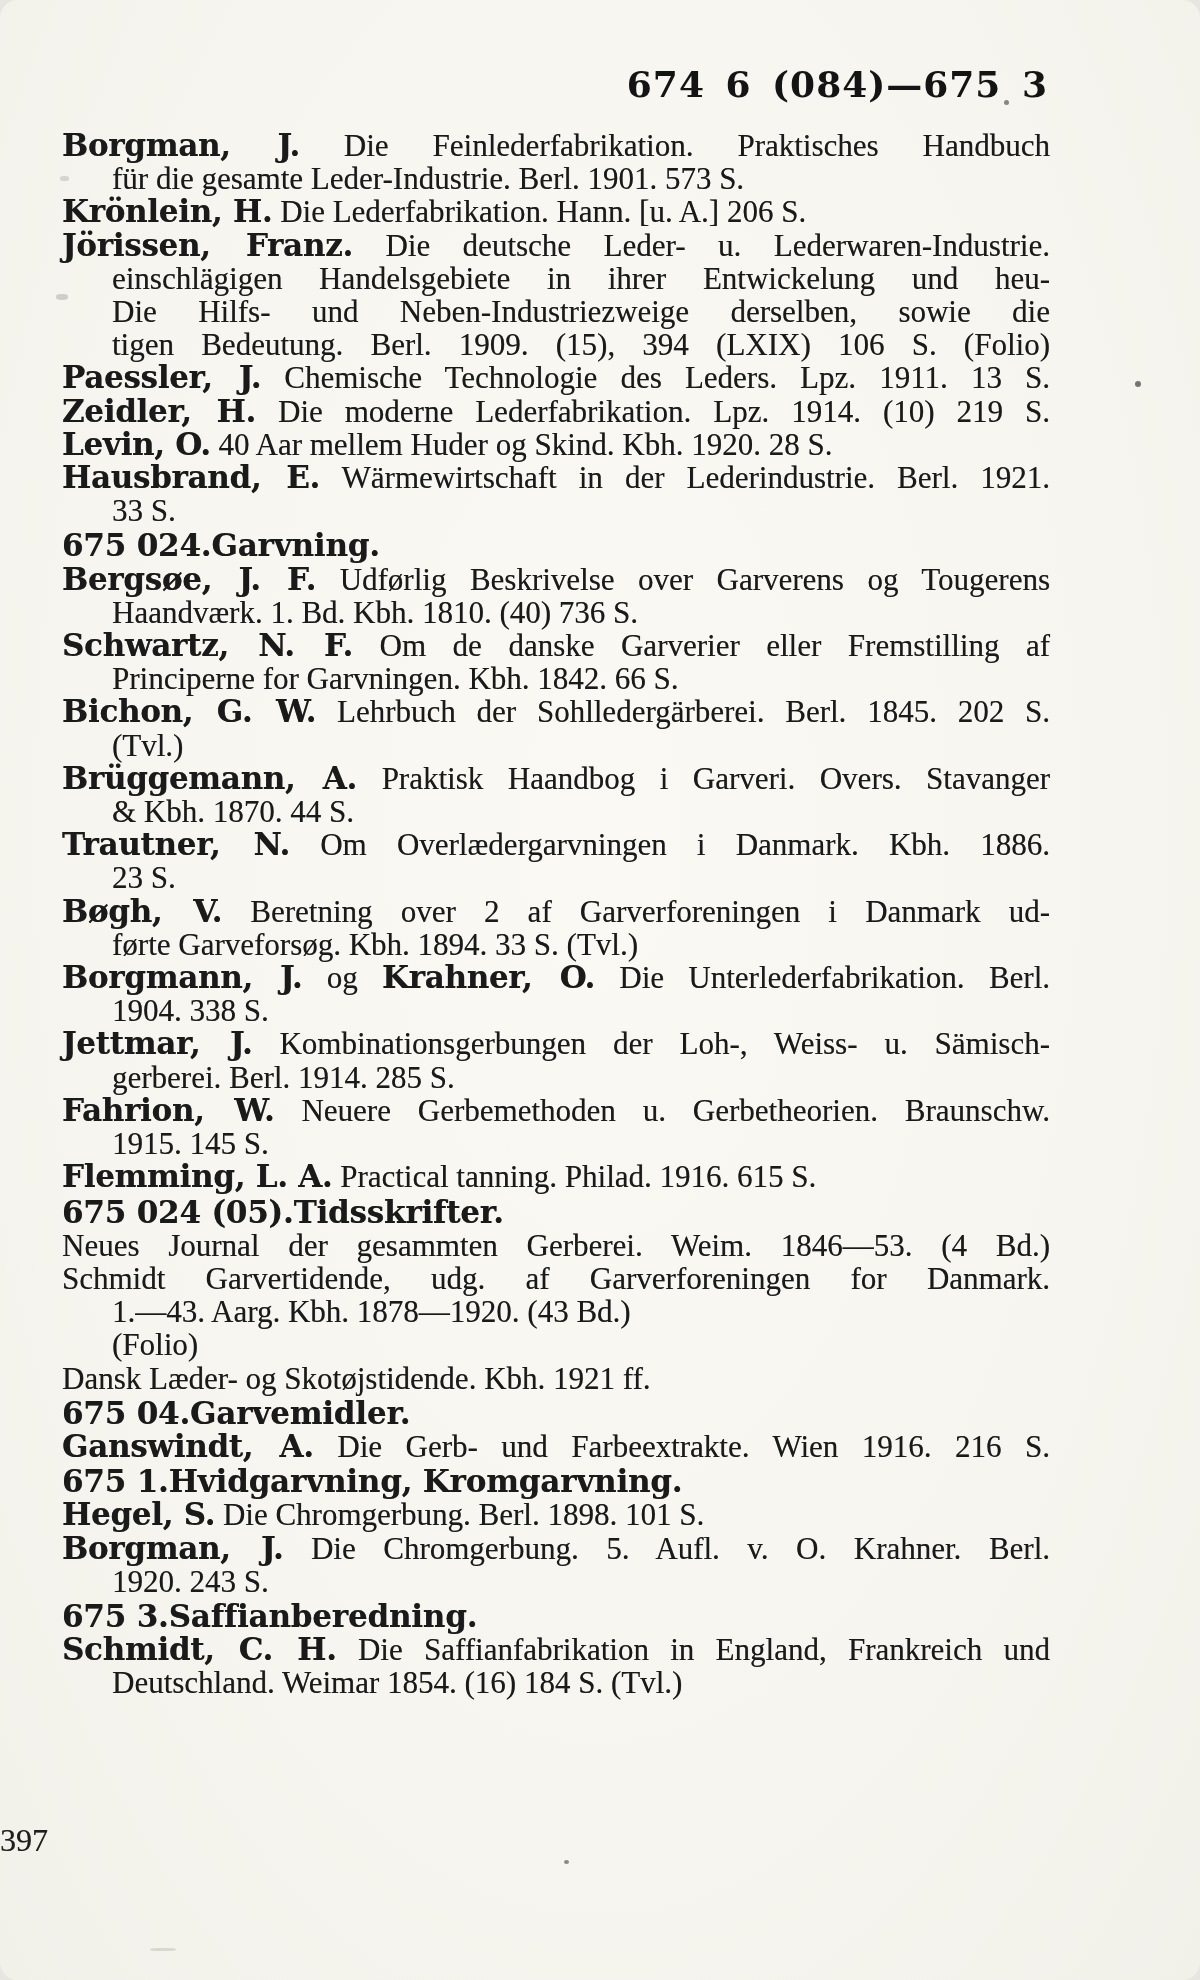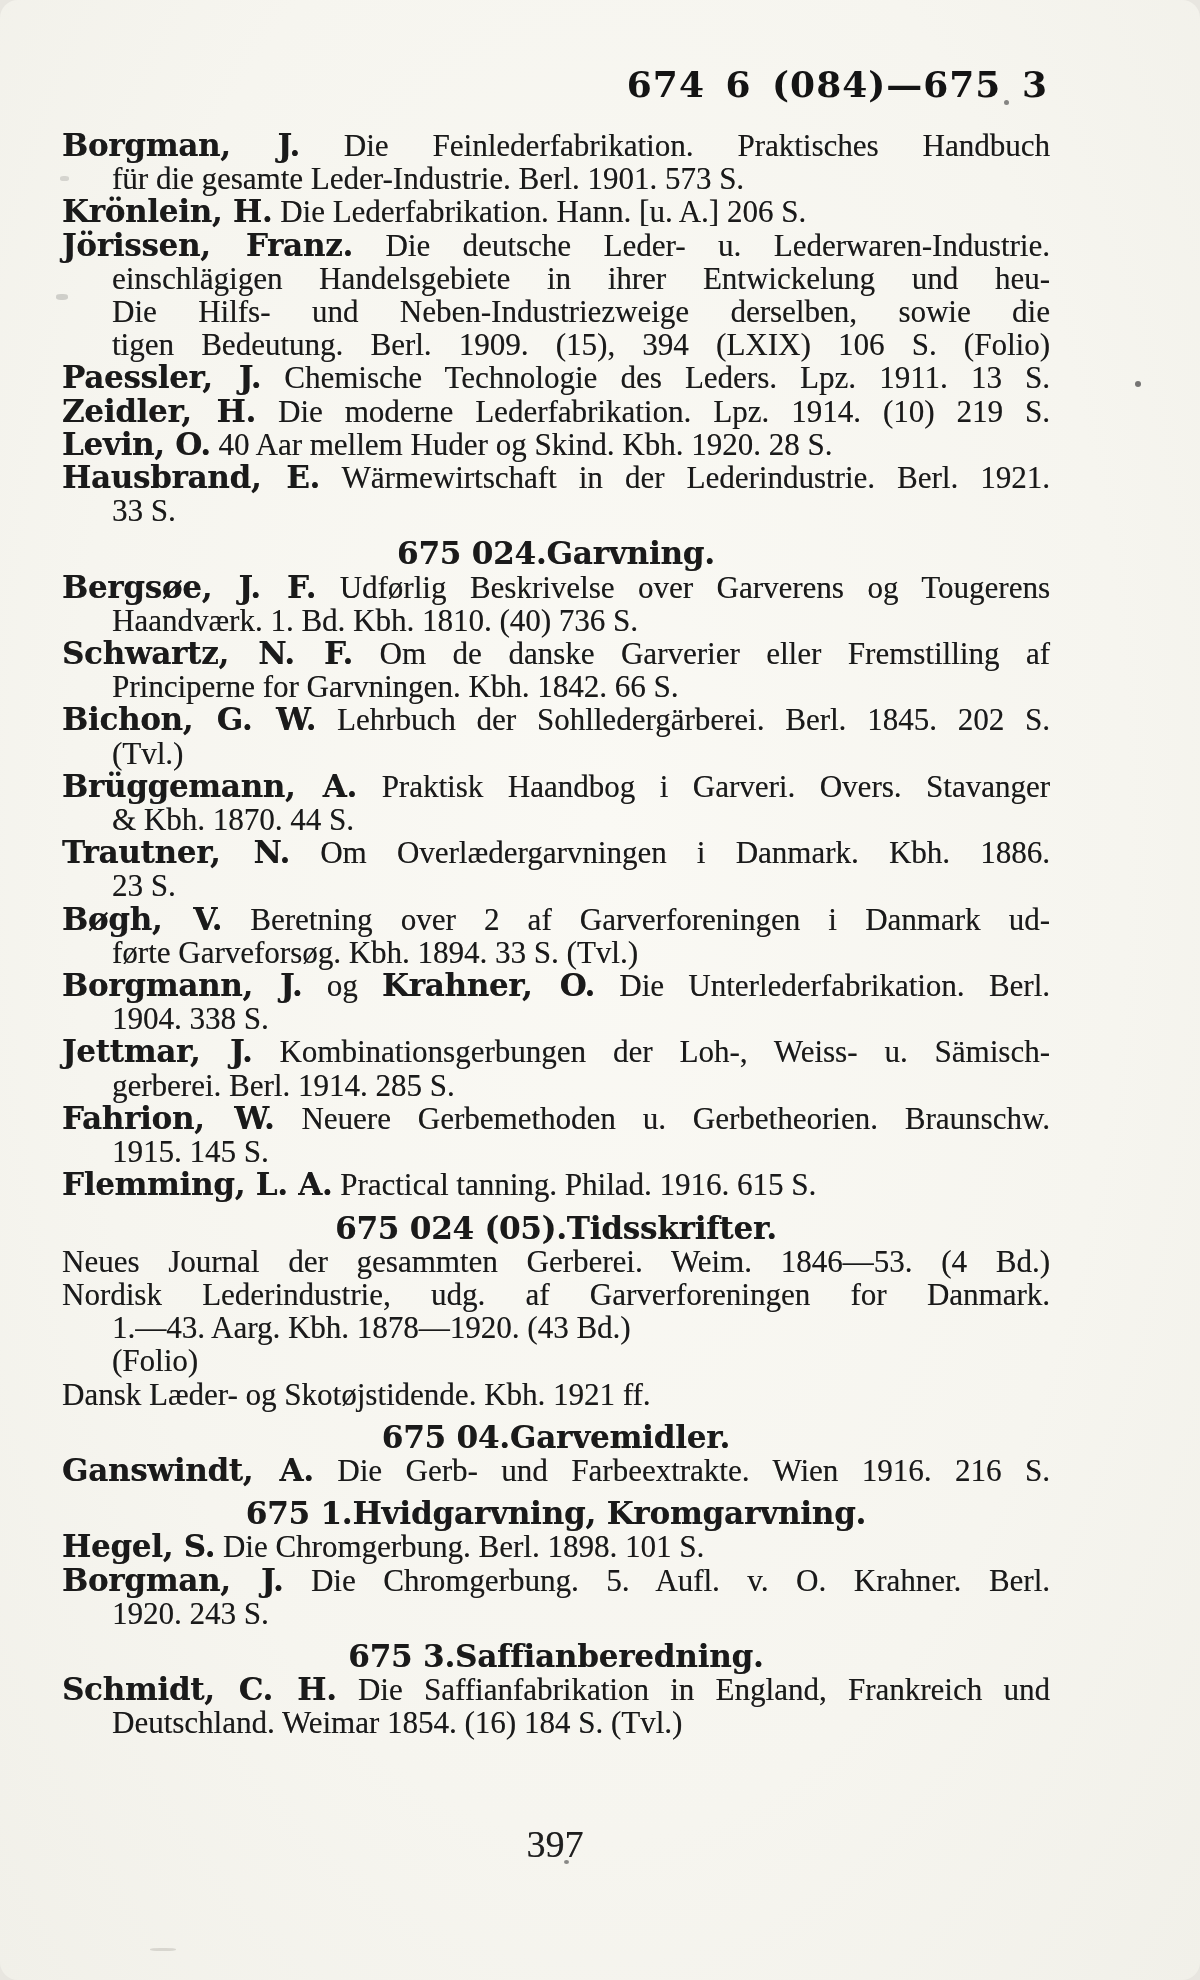--- a/index.html
+++ b/index.html
@@ -24,27 +24,27 @@
     font-size:31px;line-height:33.2px;
     text-shadow:0.2px 0.2px 0.35px rgba(25,25,25,0.55);
   }
   .entry{margin:0;}
   .line{min-height:33.2px;}
   .line.j{text-align:justify;text-align-last:justify;}
   .line.ind{padding-left:50px;}
   .line.split{display:flex;justify-content:space-between;flex-direction:column;}
   .b{font-family:"DejaVu Serif", serif;font-weight:700;letter-spacing:-0.3px;}
   .section{
-    display:flex;justify-content:center;
+    display:flex;justify-content:flex-start;
     font-family:"DejaVu Serif", serif;font-weight:700;
-    margin-top:10px;min-height:33.2px;letter-spacing:-0.2px;
+    margin-top:2px;min-height:33.2px;letter-spacing:-0.2px;
   }
   .page-number{
     position:absolute;top:1822px;left:0;width:1110px;
-    text-align:center;font-size:38px;color:#1e1e1e;
+    font-size:32px;color:#1e1e1e;
     text-shadow:0.2px 0.2px 0.35px rgba(25,25,25,0.5);
   }
   .speck{position:absolute;border-radius:50%;}
   .sp1{left:1135px;top:381px;width:6px;height:6px;background:#4a4a4a;opacity:.75;}
   .sp2{left:1004px;top:100px;width:5px;height:5px;background:#555;opacity:.7;}
   .sp3{left:564px;top:1860px;width:5px;height:4px;background:#5a5a5a;opacity:.7;}
   .sp4{left:56px;top:294px;width:12px;height:6px;background:#8a8a86;opacity:.35;border-radius:40%;}
   .sp5{left:60px;top:176px;width:9px;height:5px;background:#90908c;opacity:.3;border-radius:40%;}
   .sp6{left:150px;top:1948px;width:26px;height:3px;background:#a5a39c;opacity:.35;border-radius:40%;}
 </style>
@@ -124,21 +124,21 @@
         <div class="line"><span class="b">Flemming, L. A.</span><span> Practical tanning. Philad. 1916. 615 S.</span></div>
       </div>
       <div class="section">
         <span>675 024 (05).</span>
         <span>Tidsskrifter.</span>
       </div>
       <div class="entry">
         <div class="line j"><span>Neues Journal der gesammten Gerberei. Weim. 1846—53. (4 Bd.)</span></div>
       </div>
       <div class="entry">
-        <div class="line j"><span>Nordisk Lederindustrie, udg. af Garverforeningen for Danmark.</span></div>
+        <div class="line j"><span>Schmidt Garvertidende, udg. af Garverforeningen for Danmark.</span></div>
         <div class="line ind split">
           <span><span>1.—43. Aarg. Kbh. 1878—1920. (43 Bd.)</span></span>
           <span>(Folio)</span>
         </div>
       </div>
       <div class="entry">
         <div class="line"><span>Dansk Læder- og Skotøjstidende. Kbh. 1921 ff.</span></div>
       </div>
       <div class="section">
         <span>675 04.</span>

